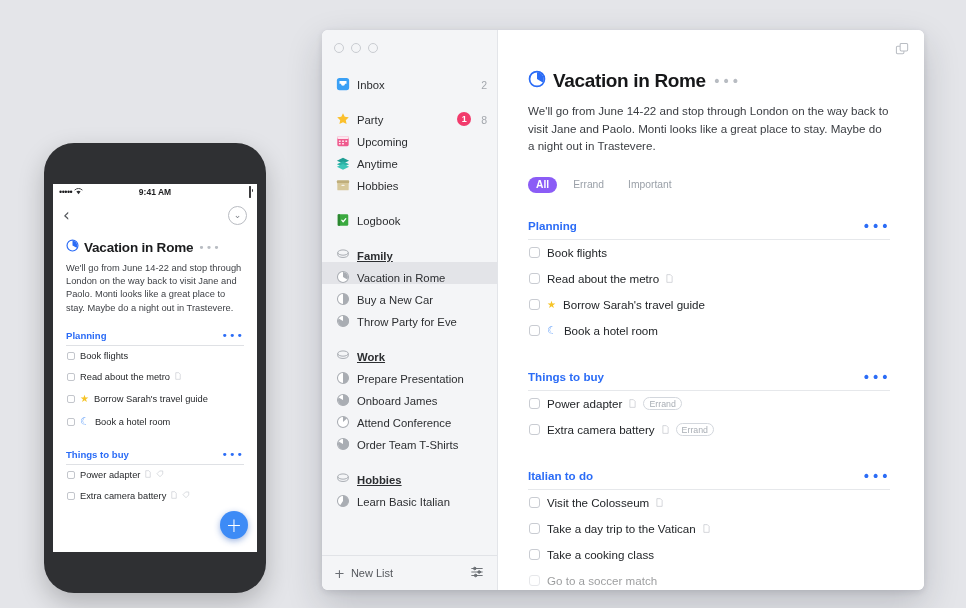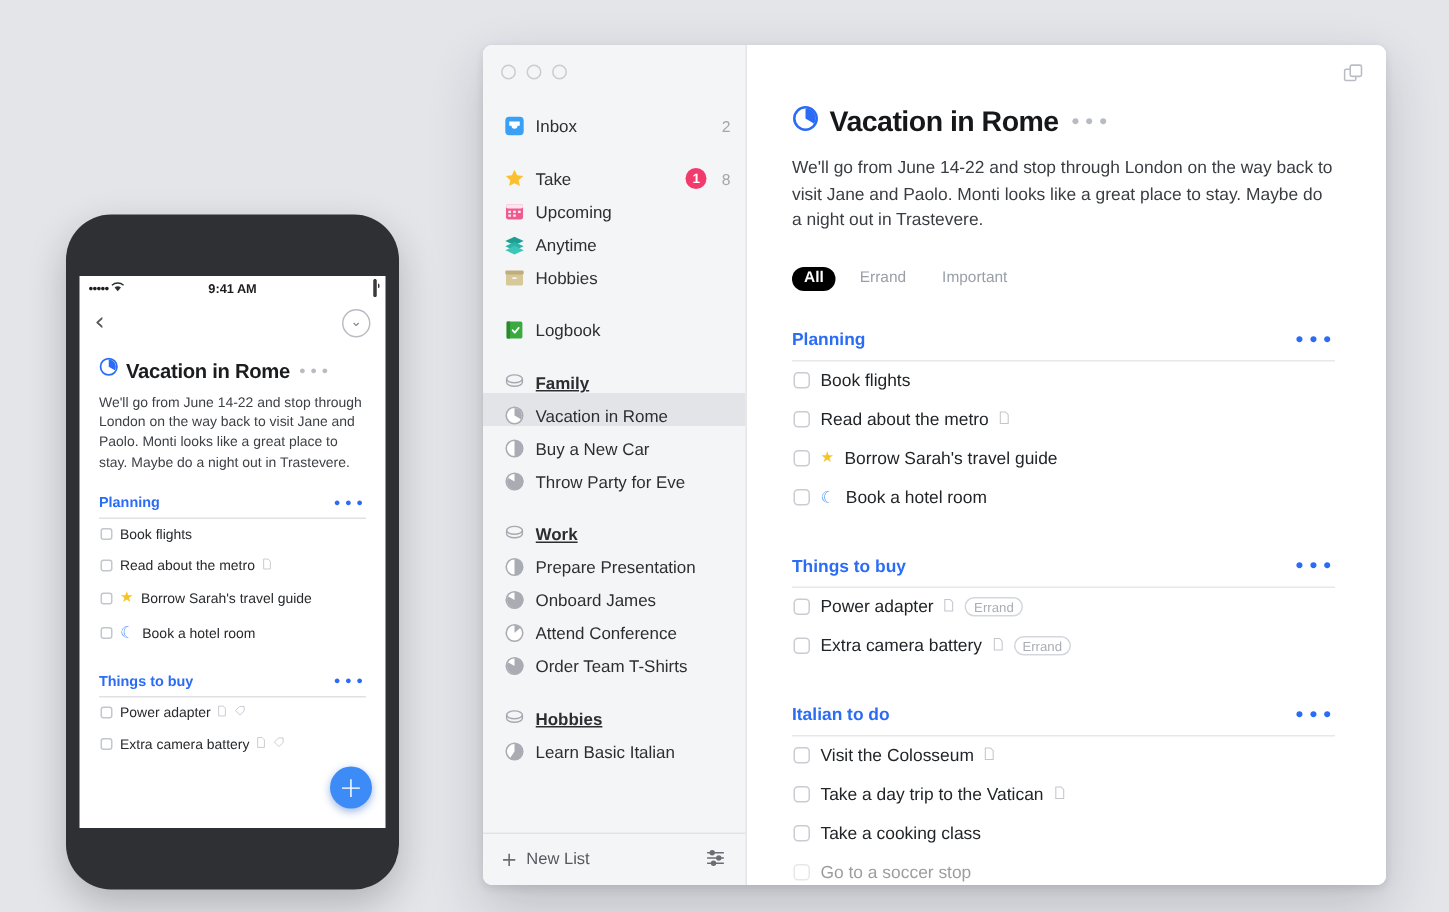--- a/index.html
+++ b/index.html
@@ -142,21 +142,21 @@
   .dots3 { color: #b8bcc2; font-size: 14px; letter-spacing: 1px; line-height: 1;
            font-family: "DejaVu Sans", sans-serif; }
   .m-note {
     margin-top: 10px; font-size: 11.6px; line-height: 1.52; color: #3a3d42;
     max-width: 380px;
   }
   .tagbar { margin-top: 22px; display: flex; align-items: center; gap: 8px; }
   .tag-pill {
     font-size: 10.3px; color: #9aa0a8; padding: 2.5px 8px; border-radius: 9px;
   }
-  .tag-pill.on { background: #000000; color: #fff; font-weight: bold; }
+  .tag-pill.on { background: #8b5cf6; color: #fff; font-weight: bold; }
   .m-sec {
     margin-top: 26px; display: flex; align-items: center; justify-content: space-between;
     border-bottom: 1px solid #e6e8eb; padding-bottom: 6px;
   }
   .m-sec-title { font-size: 11.6px; font-weight: bold; color: #2b6cf6; }
   .m-row {
     display: flex; align-items: center; gap: 7px;
     padding: 6.5px 0 6.5px 1px; font-size: 11.6px; color: #222528;
   }
   .m-cb {
@@ -305,21 +305,21 @@
         </div>
 
         <div class="s-gap"></div>
 
         <div class="s-item">
           <span class="ico">
             <svg width="14" height="14" viewBox="0 0 16 16">
                 <path d="M8 1.3l2 4.2 4.6.6-3.4 3.2.9 4.5L8 11.6 3.9 13.8l.9-4.5L1.4 6.1l4.6-.6z" fill="#fbc02d"></path>
               </svg>
           </span>
-          <span class="lbl">Take</span>
+          <span class="lbl">Party</span>
           <span class="badge">1</span>
           <span class="cnt">8</span>
         </div>
 
         <div class="s-item">
           <span class="ico">
             <svg width="14" height="14" viewBox="0 0 16 16">
                 <rect x="1.5" y="2.5" width="13" height="11.5" rx="1.6" fill="#ef5b8e"></rect>
                 <rect x="1.5" y="2.5" width="13" height="3.3" rx="1.6" fill="#fff" opacity=".85"></rect>
                 <g fill="#fff" opacity=".9">
@@ -602,18 +602,18 @@
                 <path d="M1 .6h4l2 2v6.8H1z" fill="#fff" stroke="#c3c6cc" stroke-width=".8"></path>
               </svg>
           </span>
         </div>
         <div class="m-row">
           <span class="m-cb"></span>
           <span>Take a cooking class</span>
         </div>
         <div class="m-row fade-row">
           <span class="m-cb"></span>
-          <span>Go to a soccer stop</span>
+          <span>Go to a soccer match</span>
         </div>
       </div>
     </div>
   </div>
 </div>
 
 </body></html>

